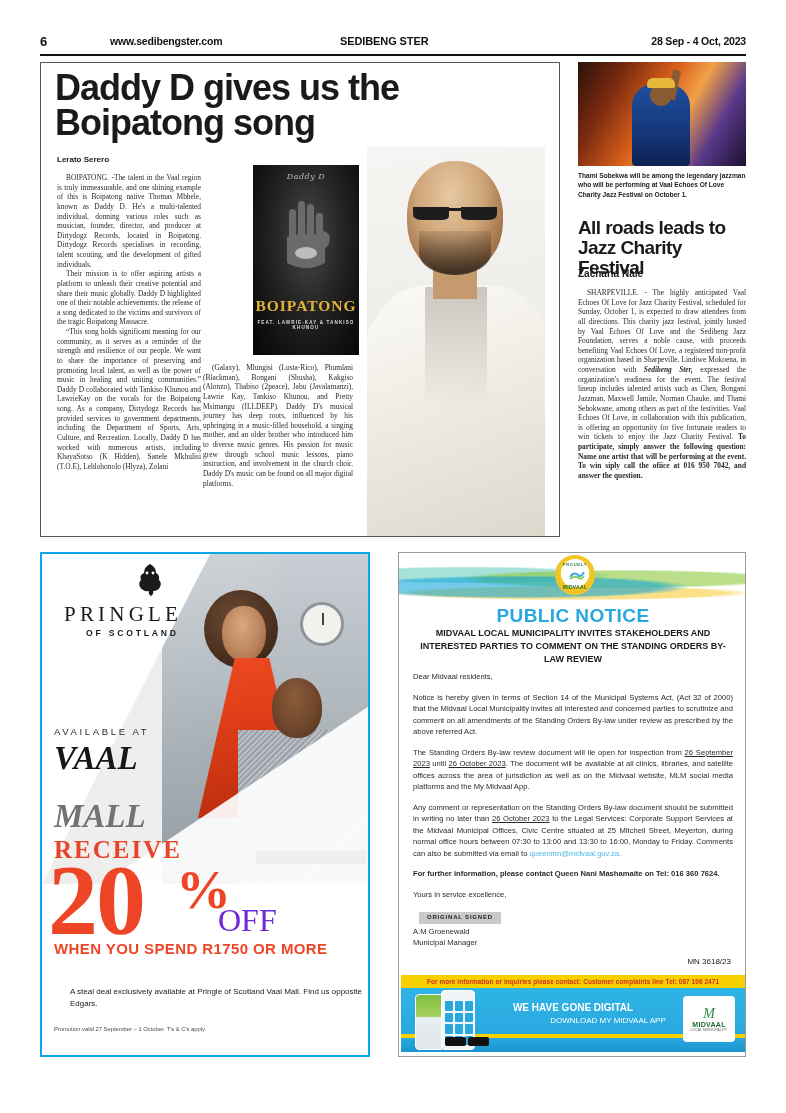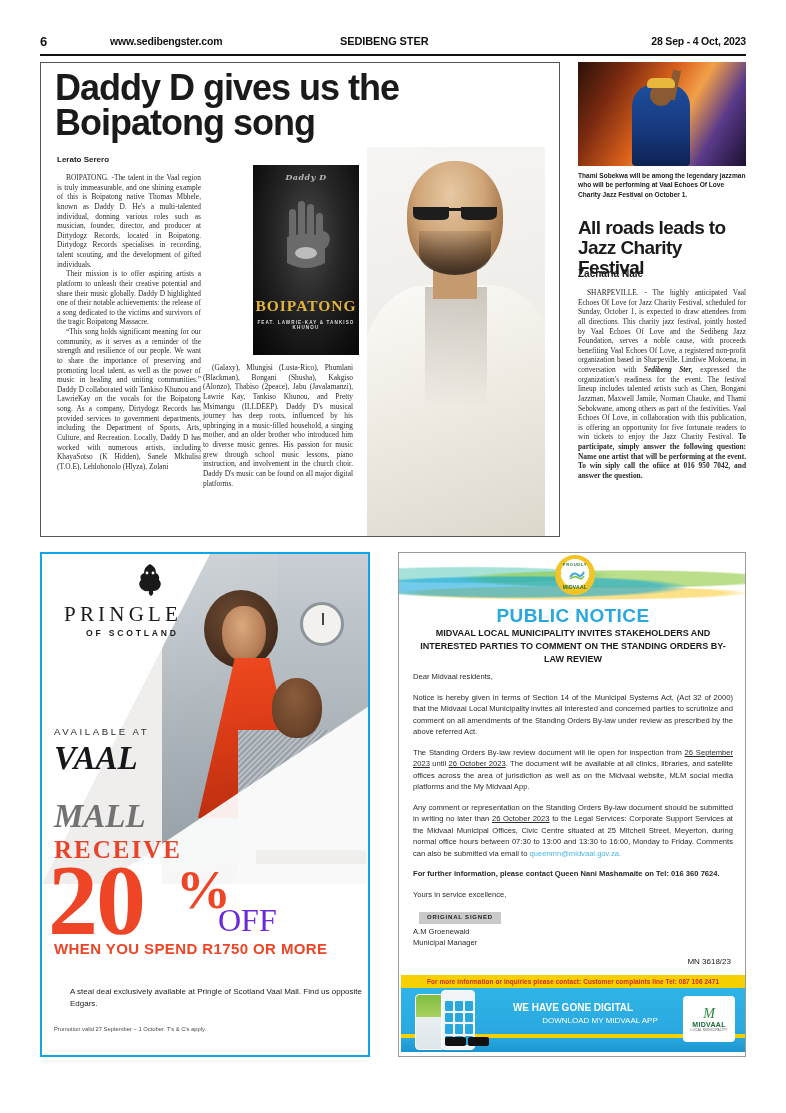--- a/index.html
+++ b/index.html
@@ -46,21 +46,21 @@
 
   
   .album {
     position:absolute; left:212px; top:102px; width:106px; height:190px;
     background: radial-gradient(ellipse at 52% 38%, #4a4a4a 0%, #262626 42%, #111 75%, #060606 100%);
     overflow:hidden;
   }
   .album-script {
     position:absolute; top:7px; left:0; width:100%; text-align:center;
     font-family:"DejaVu Serif", serif; font-style:italic; font-size:8px;
-    color:#cfcfcf; opacity:.85; letter-spacing:.5px;font-weight:bold;
+    color:#cfcfcf; opacity:.85; letter-spacing:.5px;
   }
   .album-hand { position:absolute; left:26px; top:26px; width:56px; height:96px; }
   .album-title {
     position:absolute; left:0; top:132px; width:100%; text-align:center;
     font-family:"Liberation Serif", serif; font-weight:bold; font-size:15.5px;
     color:#e3b43a; letter-spacing:1px;
   }
   .album-feat {
     position:absolute; left:0; top:155px; width:100%; text-align:center;
     font-size:4.6px; color:#ddd; letter-spacing:1.1px; font-weight:bold;
@@ -322,21 +322,21 @@
   .mid-blue {
     position:absolute; left:2px; bottom:4px; width:344px; height:64px;
     background: linear-gradient(180deg,#2fb4e6 0%,#29a8e0 72%,#f7d000 72%,#f7d000 78%,#29a8e0 78%,#1b95cd 100%);
     overflow:hidden;
   }
   .mid-digital {
     position:absolute; left:0; top:14px; width:344px; text-align:center;
     font-weight:bold; font-size:10px; color:#fff;
   }
   .mid-download {
-    position:absolute; left:8px; top:28px; width:344px; text-align:center;
+    position:absolute; left:16px; top:28px; width:344px; text-align:center;
     font-size:8px; color:#fff;padding-left:38px;
   }
   .mid-phone1 {
     position:absolute; left:14px; top:6px; width:30px; height:56px; border-radius:4px;
     background: linear-gradient(180deg,#7fbf3f 0%,#a8d060 40%,#e8eef2 40%,#dfe6ea 100%);
     border:1.5px solid #fff;
   }
   .mid-phone2 {
     position:absolute; left:40px; top:2px; width:34px; height:60px; border-radius:4px;
     background:#f2f5f7; border:1.5px solid #fff;

